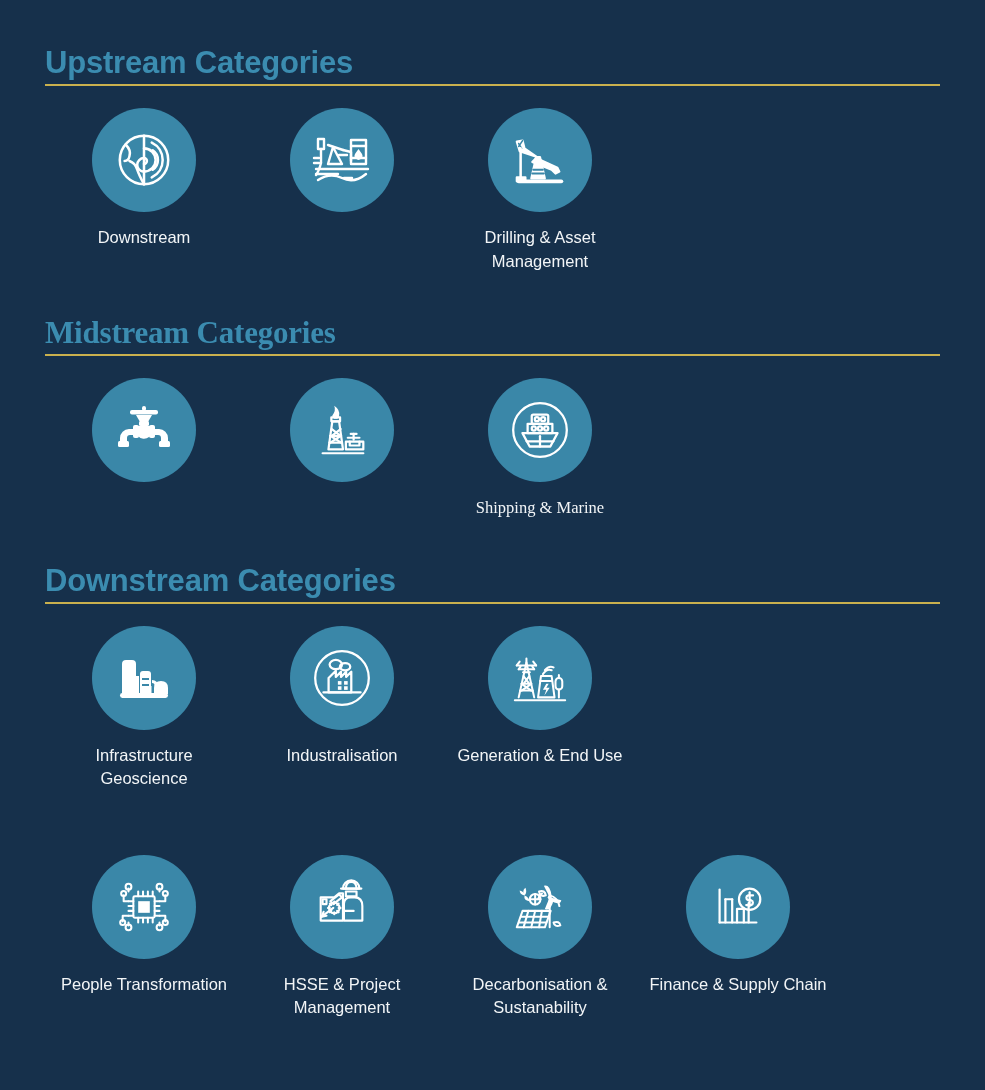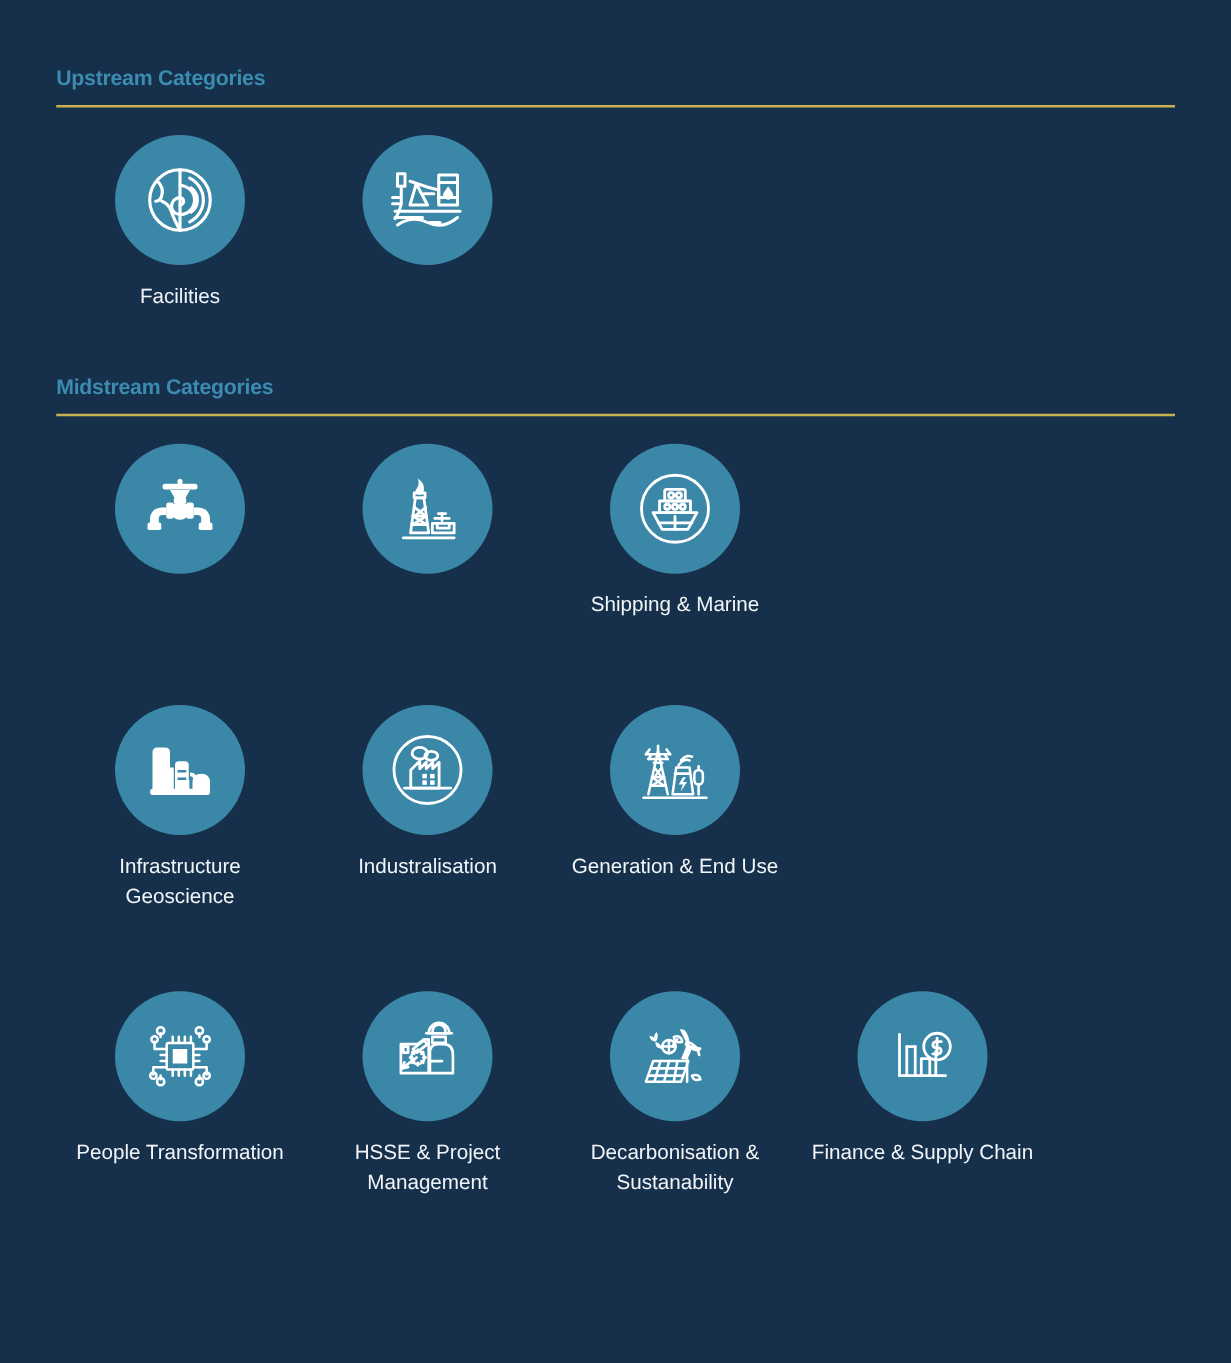--- a/index.html
+++ b/index.html
@@ -18,21 +18,21 @@
     padding: 0 45px;
   }
 
   
   .section { }
   .section-head {
     padding-top: 0;
   }
   .section-title {
     color: #3b8cb0;
-    font-size: 17px;
+    font-size: 31px;
     font-weight: bold;
     letter-spacing: -0.2px;
     line-height: 30px;
     white-space: nowrap;
   }
   .rule {
     height: 2px;
     background: #c9b04e;
     width: 100%;
     margin-top: 6px;
@@ -65,21 +65,21 @@
     margin-top: 14px;
     color: #f2f5f7;
     font-size: 16.5px;
     line-height: 23.5px;
     text-align: center;
     max-width: 180px;
   }
 
   
   #sec-upstream   { padding-top: 48px; }
-  #sec-midstream  { padding-top: 45px; }
+  #sec-midstream  { padding-top: 45px; font-family: Liberation Serif, serif; }
   #sec-downstream { padding-top: 46px; }
   #sec-cross      { padding-top: 42px; }
 
   .row-upstream   { margin-top: 22px; }
   .row-midstream  { margin-top: 22px; }
   .row-downstream { margin-top: 22px; }
   .row-cross      { margin-top: 22px; }
 
   .row-cross .cell { width: 198px; flex: 0 0 198px; }
 </style>
@@ -102,21 +102,21 @@
               <circle cx="32" cy="32" r="25"></circle>
               <path d="M32 7 v50"></path>
               <path d="M13 16 q6 6 4 12 q-1 5 -5 5"></path>
               <path d="M17 33 q6 2 8 9 q2 6 7 15"></path>
               <path d="M32 20 a12 12 0 0 1 0 24 a7 7 0 0 1 0 -14 a3 3 0 0 1 0 6"></path>
               <path d="M40 14 a20 20 0 0 1 0 36"></path>
               <path d="M41 22 a12 12 0 0 1 0 20"></path>
             </svg>
           </span>
         </div>
-        <div class="label">Facilities</div>
+        <div class="label">Downstream</div>
       </div>
 
       <div class="cell">
         <div class="badge">
           <span>
             <svg width="64" height="64" viewBox="0 0 64 64" fill="none" stroke="#ffffff" stroke-width="2.4" stroke-linecap="round" stroke-linejoin="round">
               <rect x="8" y="11" width="6" height="10"></rect>
               <path d="M11 21 v14"></path>
               <path d="M11 35 q-2 8 -5 12"></path>
               <path d="M18 17 l15 5"></path>
@@ -130,20 +130,37 @@
               <path d="M6 41 h52"></path>
               <path d="M6 46 h22"></path>
               <path d="M4 30 h5 M4 35 h5"></path>
               <path d="M8 52 q12 -8 24 -2 q12 6 24 -4"></path>
               <path d="M34 50 h8"></path>
             </svg>
           </span>
         </div>
       </div>
 
+      <div class="cell">
+        <div class="badge">
+          <span>
+            <svg width="62" height="62" viewBox="0 0 64 64" fill="#ffffff" stroke="#ffffff" stroke-width="2.2" stroke-linecap="round" stroke-linejoin="round">
+              <path d="M10 54 h44" stroke-width="4"></path>
+              <path d="M23 51 l5 -22 h4 l5 22 z"></path>
+              <path d="M25 42 h10 M24 46 h12" stroke="#3a87a8" stroke-width="2"></path>
+              <path d="M29 29 l-13 -9 l-2 -8 l-6 1 l3 10 z"></path>
+              <path d="M14 12 l-4 6 M10 15 l3 5" stroke="#3a87a8" stroke-width="1.6"></path>
+              <path d="M28 30 l22 10 l2 4 l-4 2 l-4 -4 l-20 -8 z"></path>
+              <path d="M12 20 v30" stroke-width="2.6" fill="none"></path>
+              <path d="M8 50 h9 v4 h-9 z"></path>
+            </svg>
+          </span>
+        </div>
+        <div class="label">Drilling &amp; Asset Management</div>
+      </div>
 
     </div>
   </div>
 
   <div class="section" id="sec-midstream">
     <div class="section-head">
       <div class="section-title">Midstream Categories</div>
       <div class="rule"></div>
     </div>
     <div class="grid row-midstream">
@@ -207,20 +224,24 @@
             </svg>
           </span>
         </div>
         <div class="label">Shipping &amp; Marine</div>
       </div>
 
     </div>
   </div>
 
   <div class="section" id="sec-downstream">
+    <div class="section-head">
+      <div class="section-title">Downstream Categories</div>
+      <div class="rule"></div>
+    </div>
     <div class="grid row-downstream">
 
       <div class="cell">
         <div class="badge">
           <span>
             <svg width="64" height="64" viewBox="0 0 64 64" fill="#ffffff" stroke="none">
               <path d="M10 18 q0 -4 4 -4 h6 q4 0 4 4 v30 h-14 z"></path>
               <path d="M24 30 h3 v18 h-3 z"></path>
               <path d="M21 34 h6 v2 h-6 z"></path>
               <path d="M28 28 q0 -3 3 -3 h5 q3 0 3 3 v20 h-11 z"></path>

